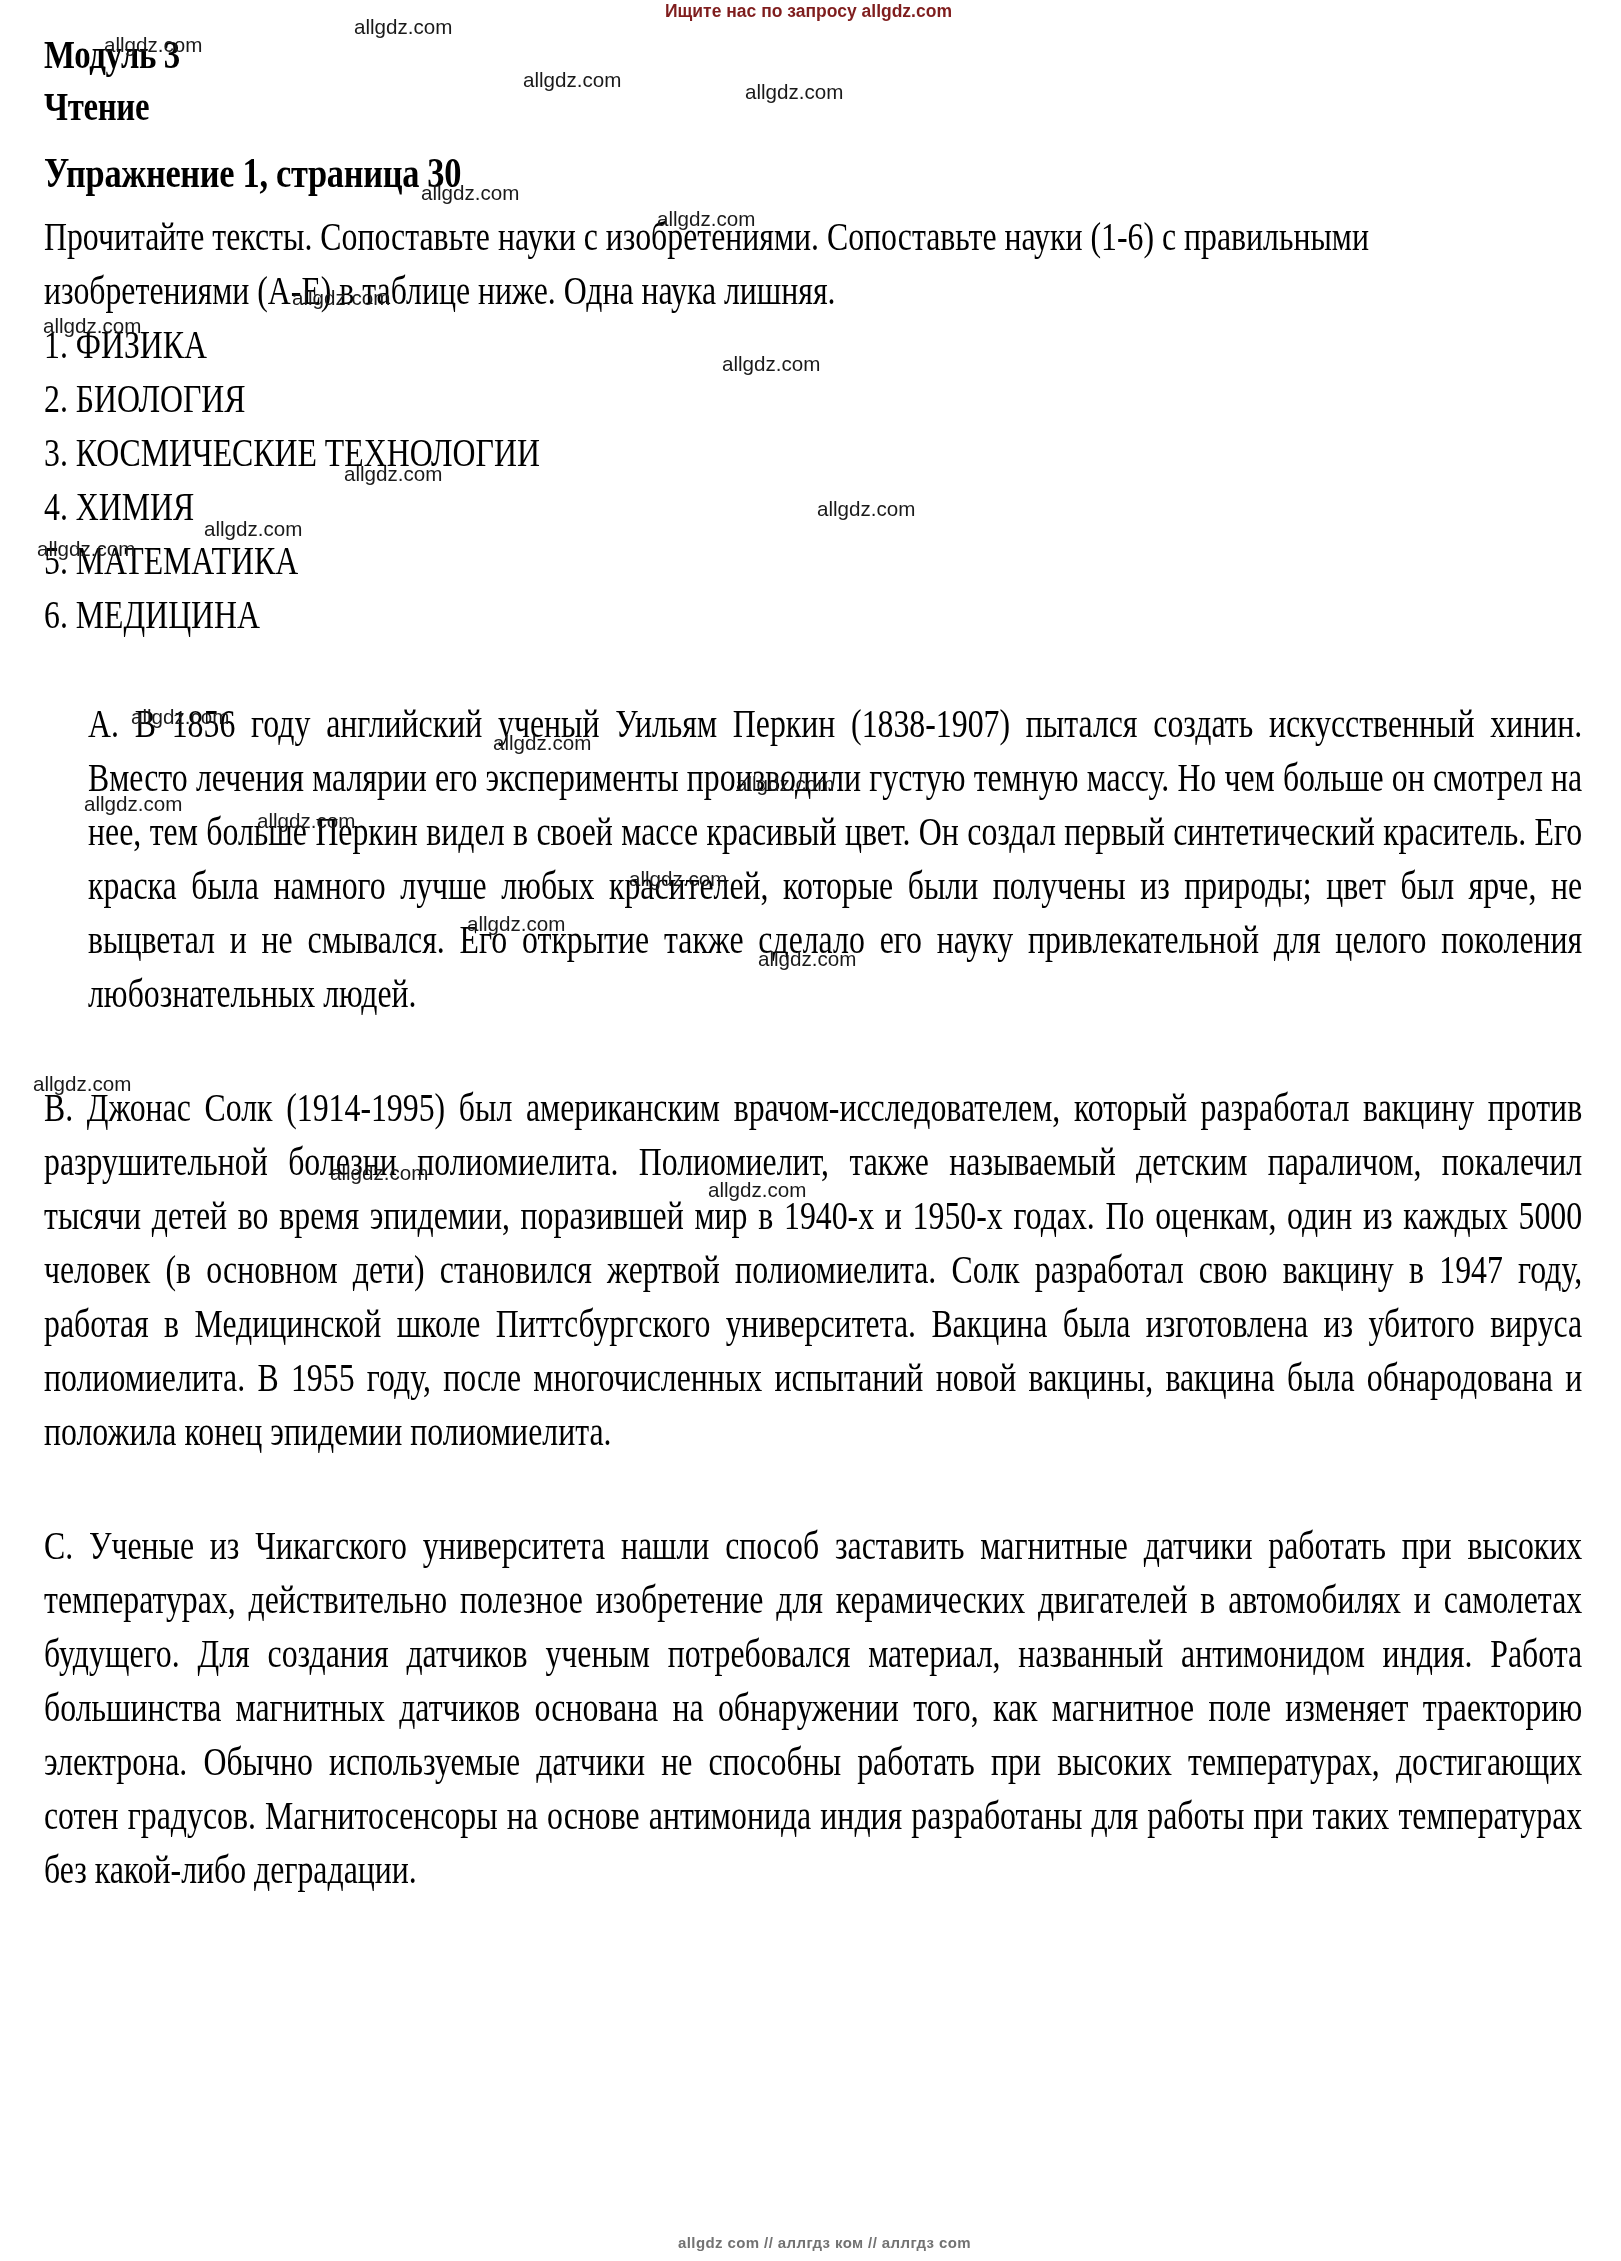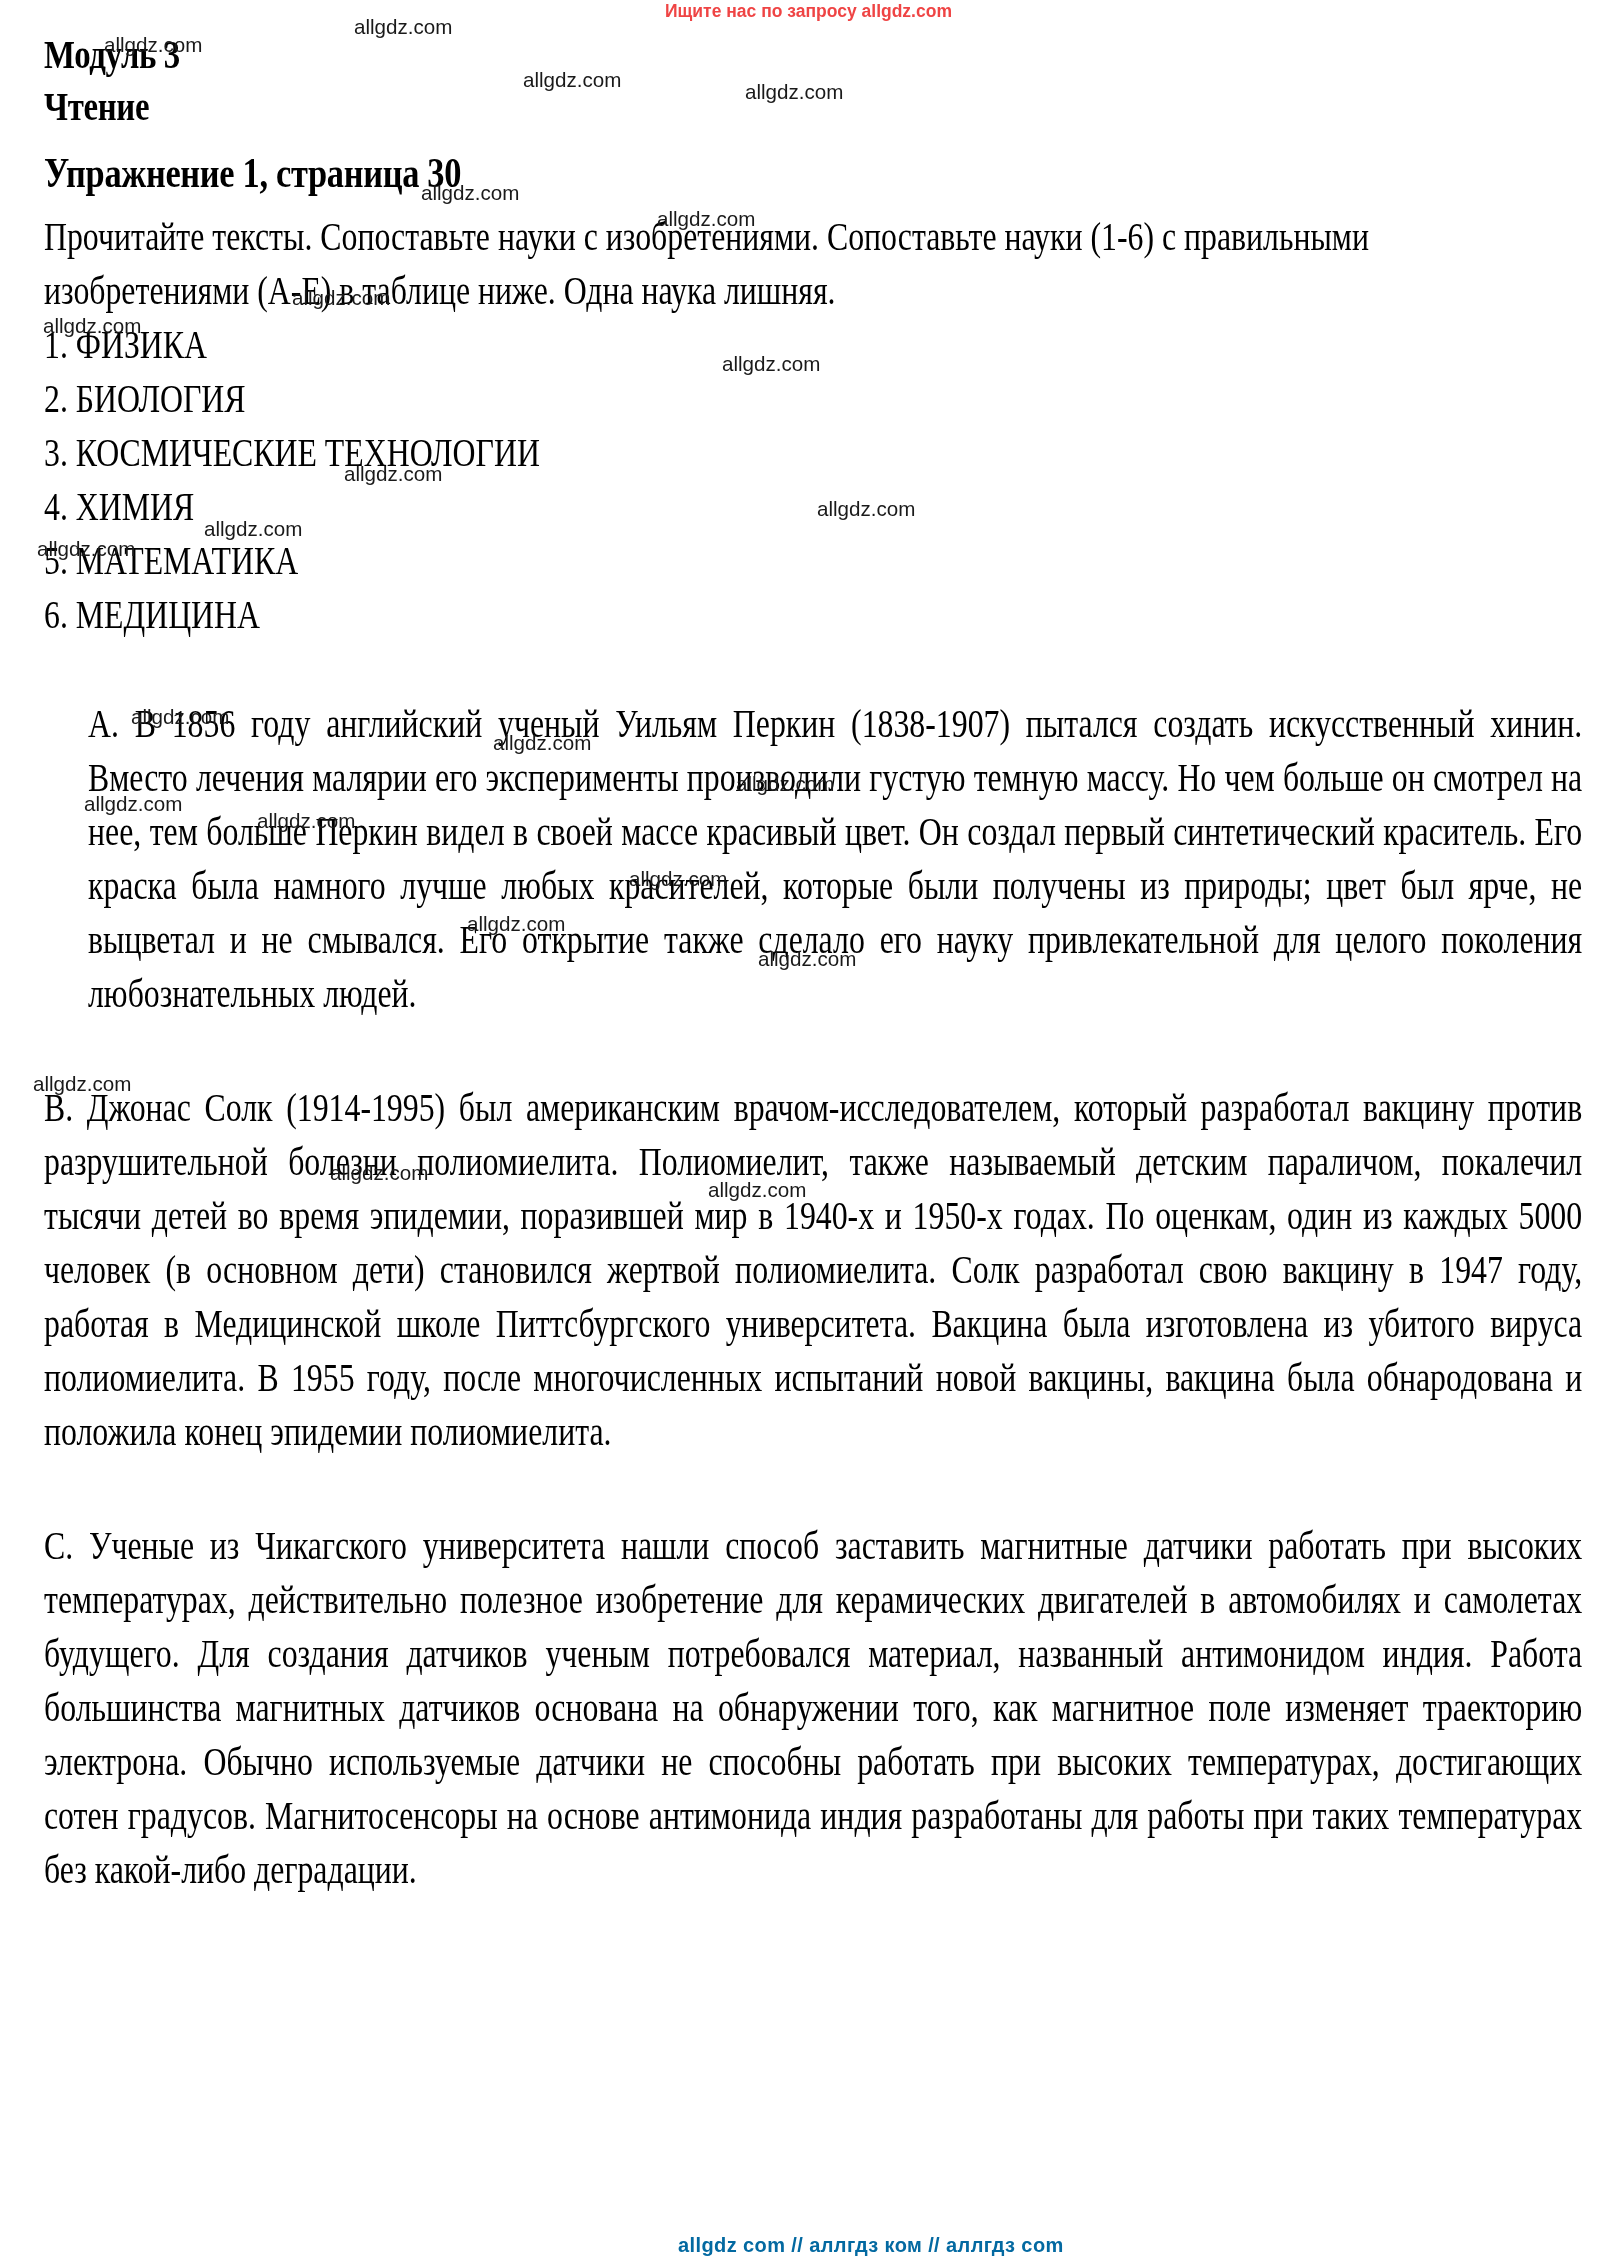--- a/index.html
+++ b/index.html
@@ -91,32 +91,32 @@
     white-space: nowrap;
     z-index: 5;
     pointer-events: none;
   }
   .wm-green {
     position: absolute;
     font-family: "Liberation Sans", "DejaVu Sans", sans-serif;
     font-size: 17.5px;
     font-weight: 700;
     line-height: 1;
-    color: #ef4444;
+    color: #7f1d1d;
     white-space: nowrap;
     z-index: 6;
     pointer-events: none;
   }
   .footer-wm {
     position: absolute;
     font-family: "Liberation Sans", "DejaVu Sans", sans-serif;
-    font-size: 20px;
+    font-size: 15px;
     font-weight: 700;
     line-height: 1;
-    color: #0369a1;
+    color: #737373;
     white-space: nowrap;
     letter-spacing: 0.4px;
     z-index: 6;
     pointer-events: none;
   }
 </style>
 </head>
 <body>
 
 <div class="page">

